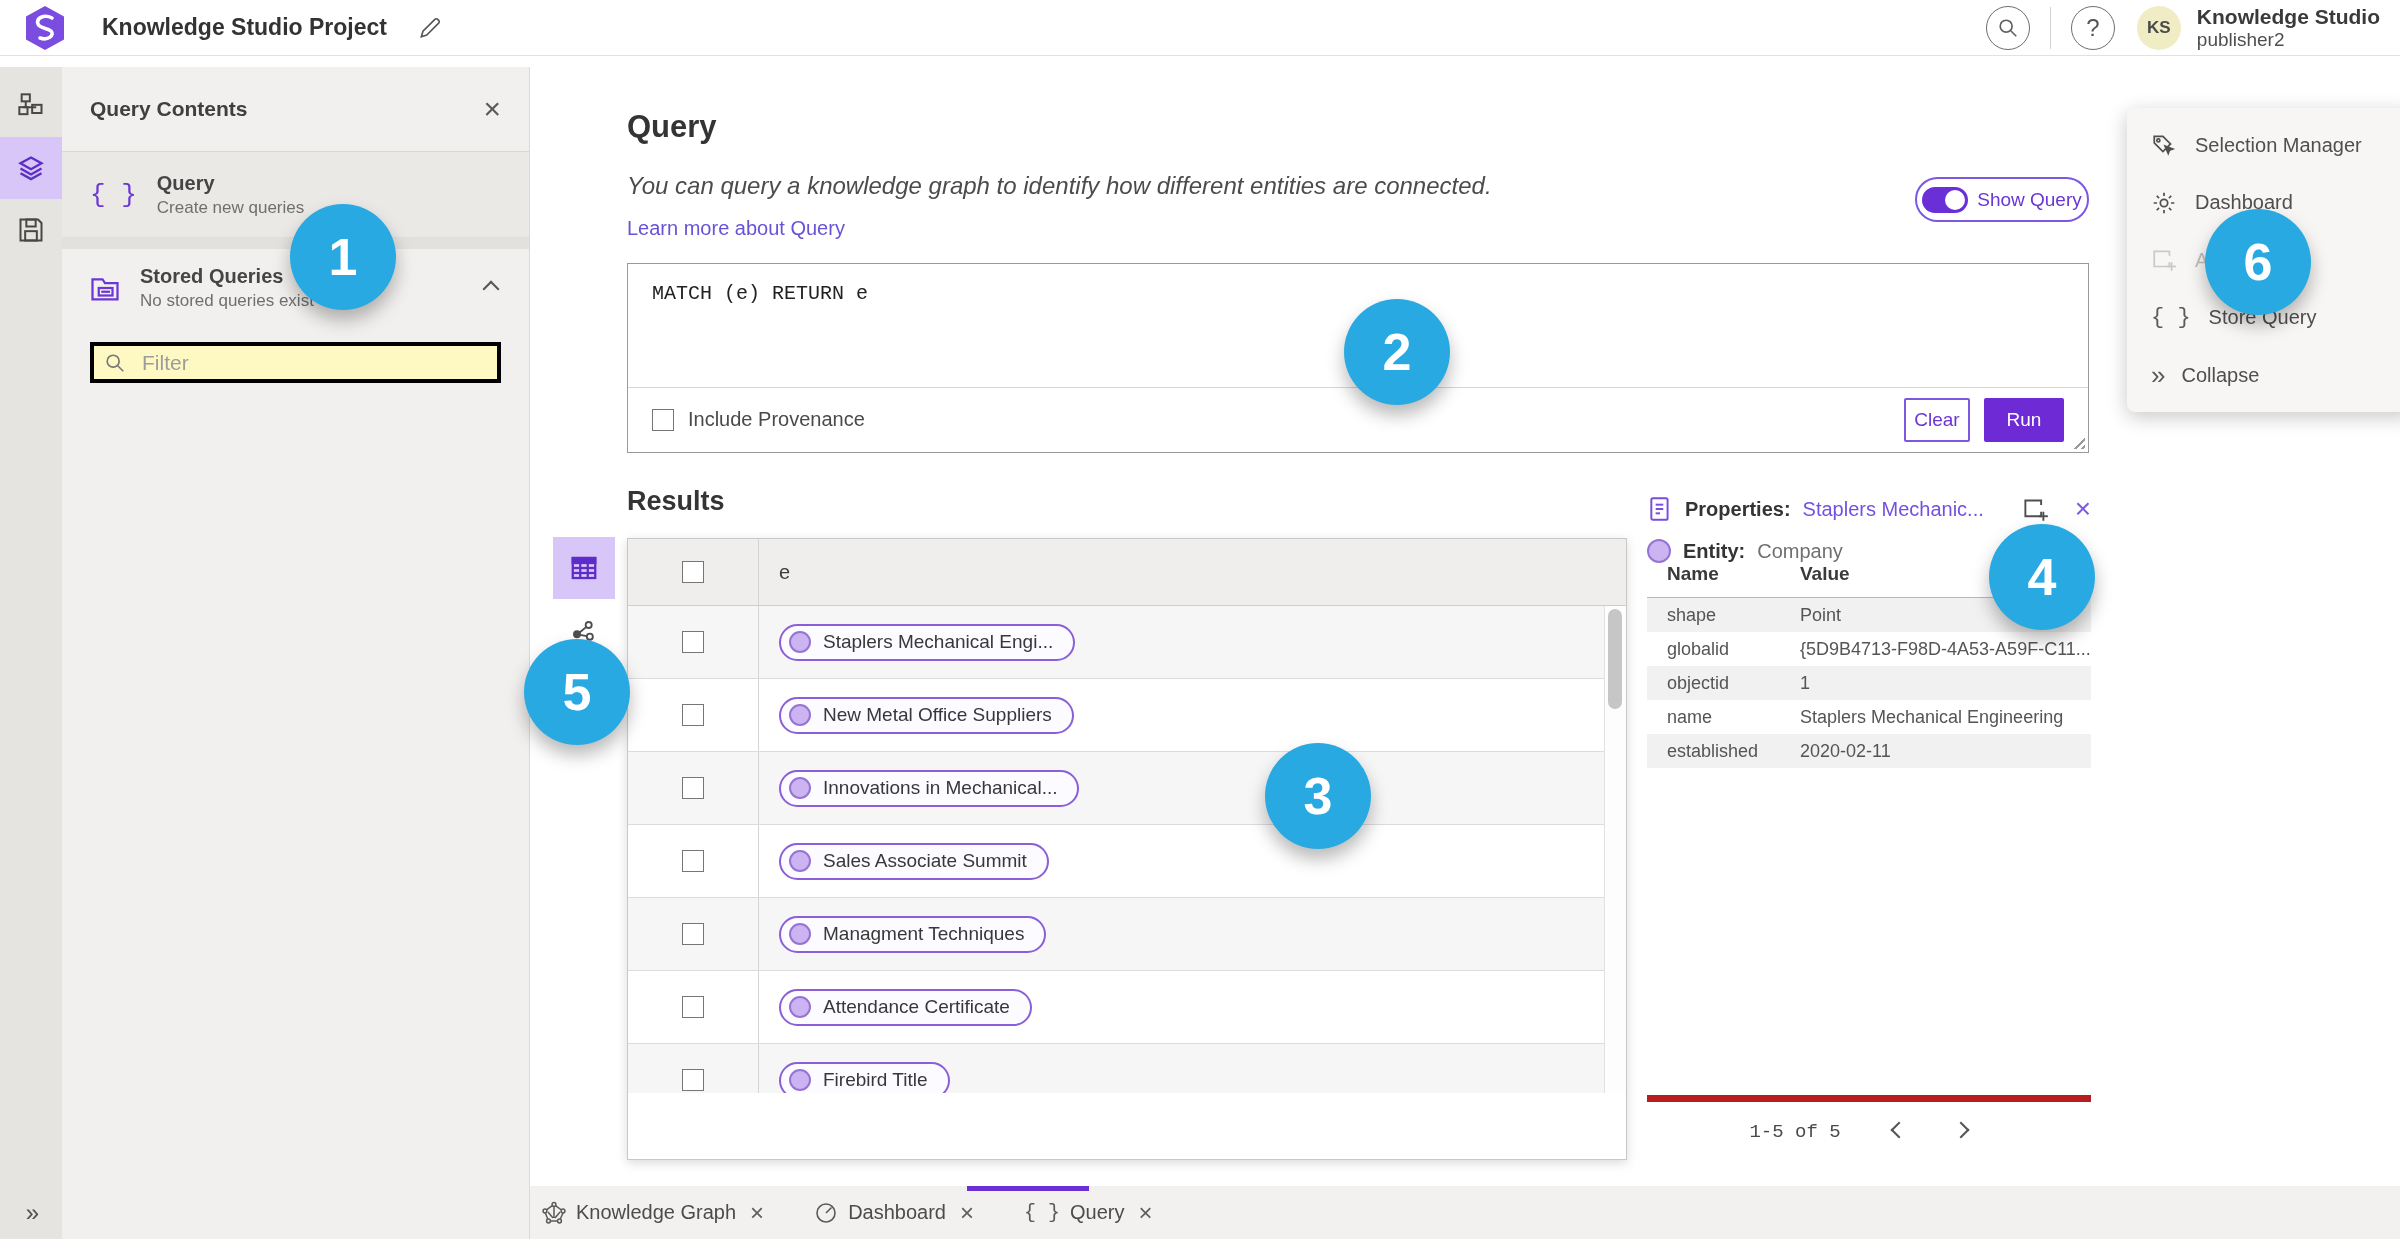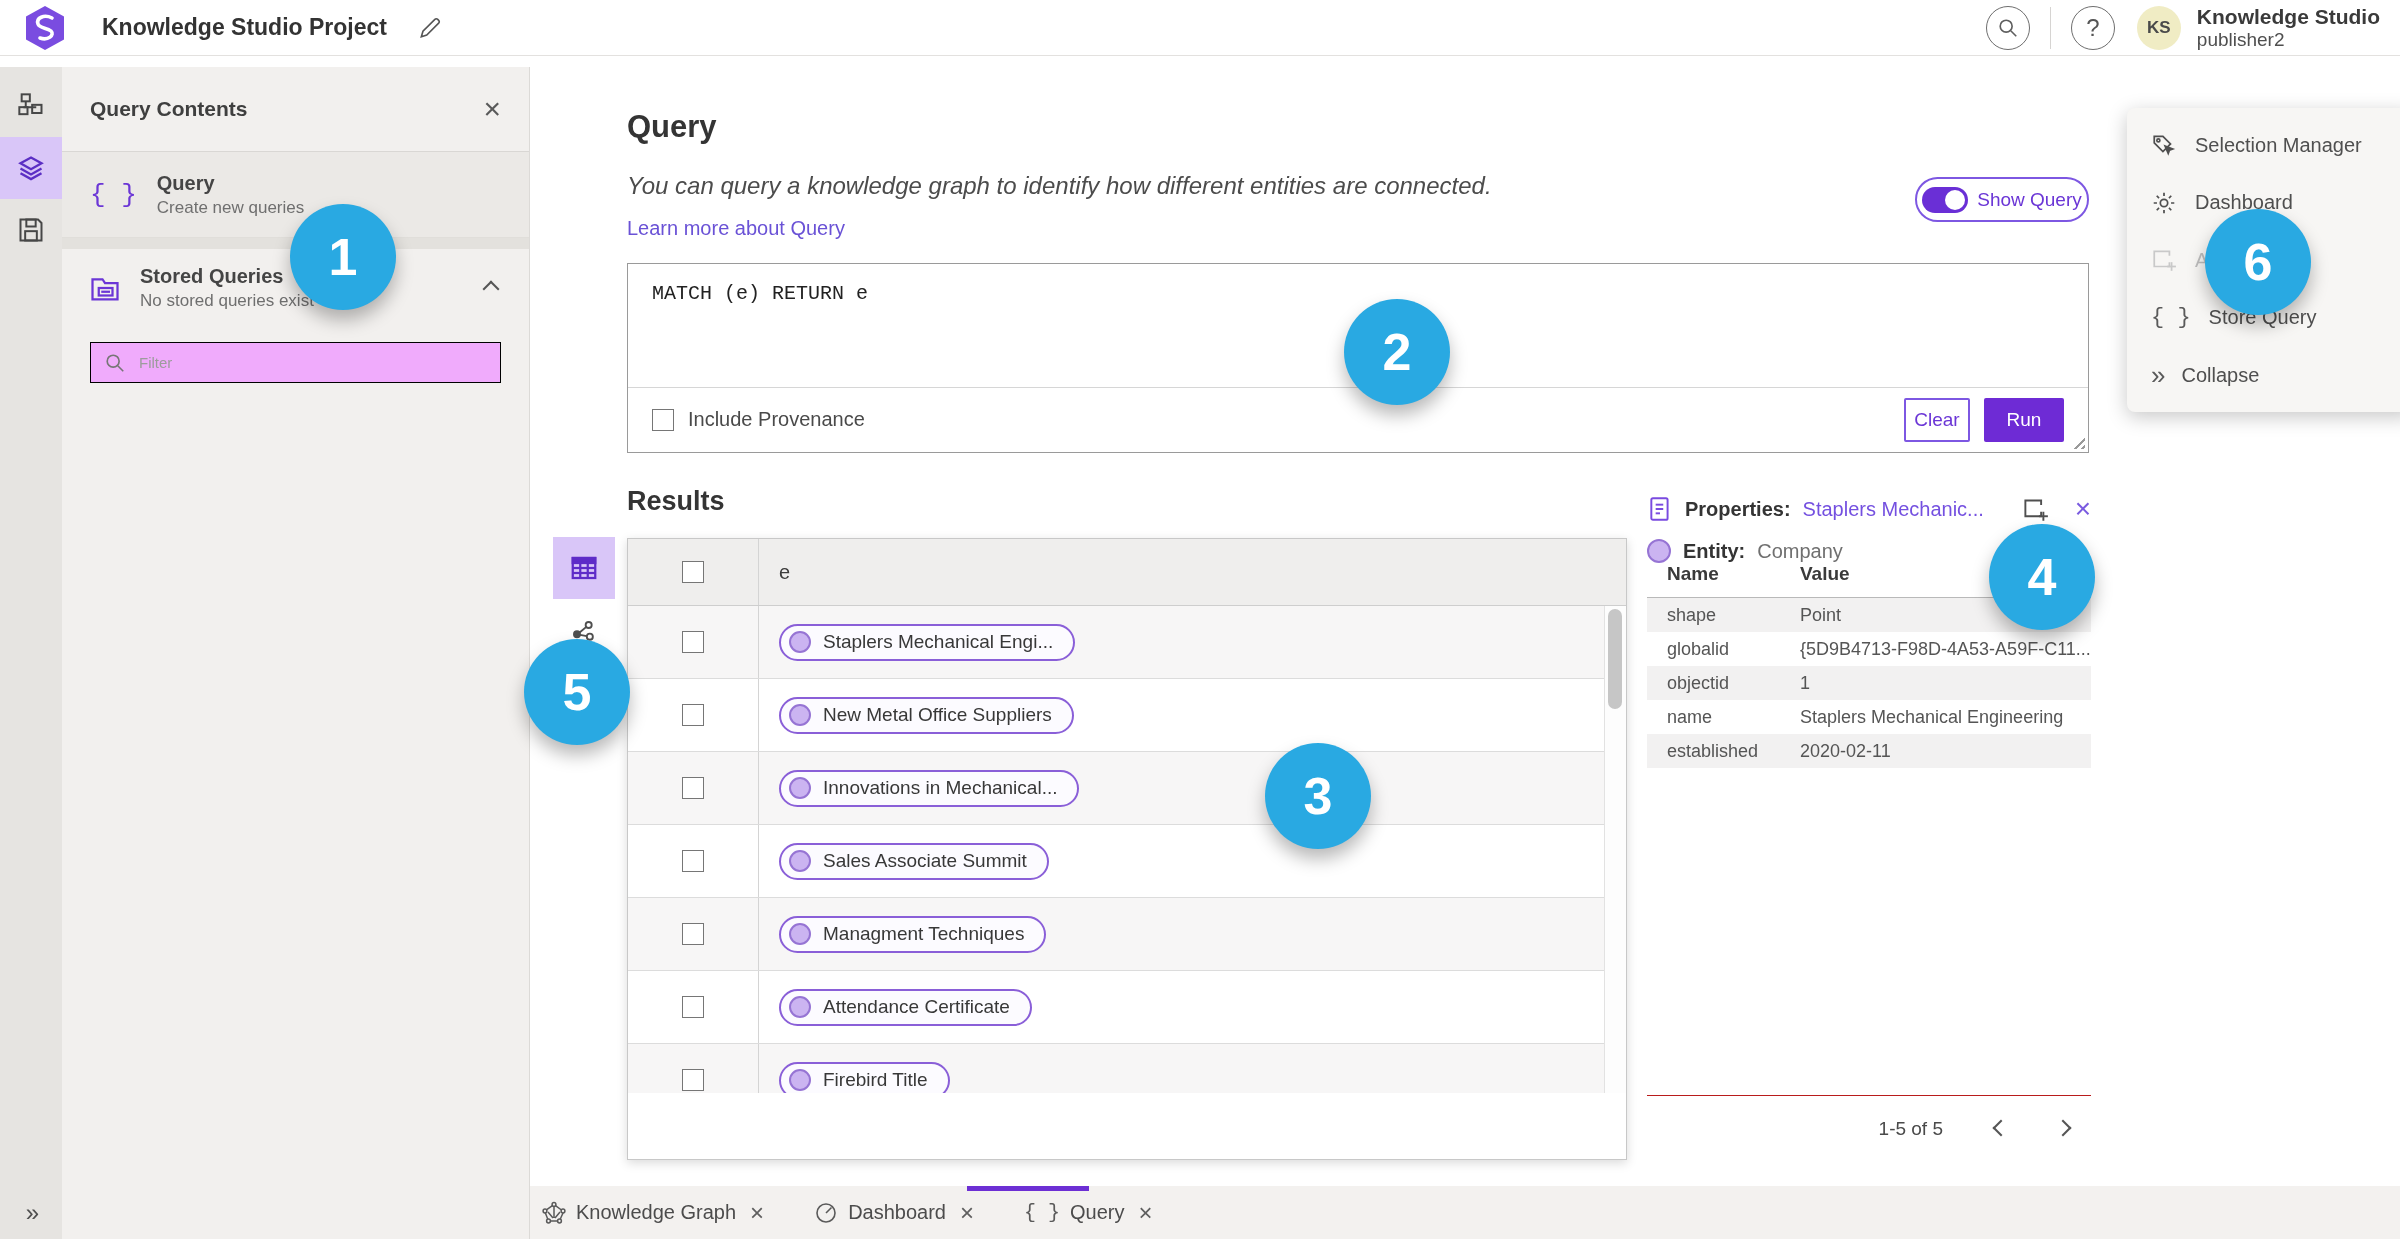--- a/index.html
+++ b/index.html
@@ -43,21 +43,21 @@
   .brace-icon { font-family:"Liberation Mono", monospace; font-size:26px; color:#6b36d6; }
   .item-text .item-title { font-size:20px; font-weight:600; color:#454545; }
   .item-text .item-sub { font-size:17px; color:#6f6f6f; margin-top:3px; }
   .item-text { flex:1; }
   .chev { display:inline-block; width:12px; height:12px; border-left:2.5px solid #555; border-bottom:2.5px solid #555; }
   .chev.up { transform:rotate(135deg); margin-top:6px; }
   .chev.left { transform:rotate(45deg); }
   .chev.right { transform:rotate(-135deg); }
   .chev-btn { cursor:pointer; padding:4px; }
   .filter-wrap { margin:16px 28px 0 28px; position:relative; }
-  .filter-wrap input { width:100%; height:41px; border:1px solid #000000; background:#f0abfc; font-size:15px;
+  .filter-wrap input { width:100%; height:41px; border:4px solid #000000; background:#fef9c3; font-size:21px;
                        font-family:"Liberation Sans", sans-serif; color:#444; padding:0 10px 0 48px; }
   .filter-wrap input::placeholder { color:#9c9c9c; }
   .filter-mag { position:absolute; left:14px; top:10px; }
 
   
   .main { position:absolute; top:67px; left:530px; right:0; bottom:53px; background:#fff; }
   .q-title { position:absolute; left:97px; top:42px; font-size:31px; font-weight:bold; color:#343434; }
   .q-desc { position:absolute; left:97px; top:105px; font-size:24px; color:#4c4c4c;font-style:italic; }
   .q-link { position:absolute; left:97px; top:150px; font-size:20px; color:#6a52d6; cursor:pointer; }
   .show-toggle { position:absolute; left:1385px; top:110px; width:174px; height:45px; border:2px solid #7d57e2;
@@ -117,22 +117,22 @@
   .entity-label { font-size:20px; font-weight:bold; color:#343434; }
   .entity-value { font-size:20px; color:#707070; }
   .prop-table { }
   .prop-thead { display:flex; padding:0 0 12px 20px; font-size:19px; font-weight:bold; color:#3a3a3a;
                 border-bottom:1px solid #b9b9b9; }
   .prop-thead .nm { width:133px; }
   .prop-row { height:34px; display:flex; align-items:center; padding-left:20px; font-size:18px; color:#555; }
   .prop-row:nth-child(even) { background:#f2f1f1; }
   .prop-row .nm { width:133px; flex:none; }
   .prop-row .vl { flex:1; white-space:nowrap; overflow:hidden; }
-  .prop-footer { position:absolute; left:1117px; top:1028px; width:444px; border-top:1px solid #b91c1c;
-                 height:66px; display:flex; align-items:center; justify-content:flex-end; padding-right:18px; }
+  .prop-footer { position:absolute; left:1117px; top:1028px; width:444px; border-top:7px solid #b91c1c;
+                 height:66px; display:flex; align-items:center; justify-content:center; padding-right:18px;font-family:Liberation Mono, monospace; }
 
   
   .side-menu { position:absolute; left:1597px; top:41px; width:287px; height:304px; background:#f7f6f4;
                border-radius:8px; box-shadow:0 5px 20px rgba(0,0,0,0.22); padding:10px 0; display:flex;
                flex-direction:column; justify-content:space-between; }
   .menu-item { display:flex; align-items:center; gap:18px; padding:0 24px; height:54px; cursor:pointer; }
   .menu-item .mi-label { font-size:20px; color:#4f4f4f; }
   .menu-item.disabled { cursor:default; }
   .menu-item.disabled .mi-label { color:#bdbdbd; }
   .mi-brace { font-family:"Liberation Mono", monospace; font-size:22px; color:#5a5a5a; }

